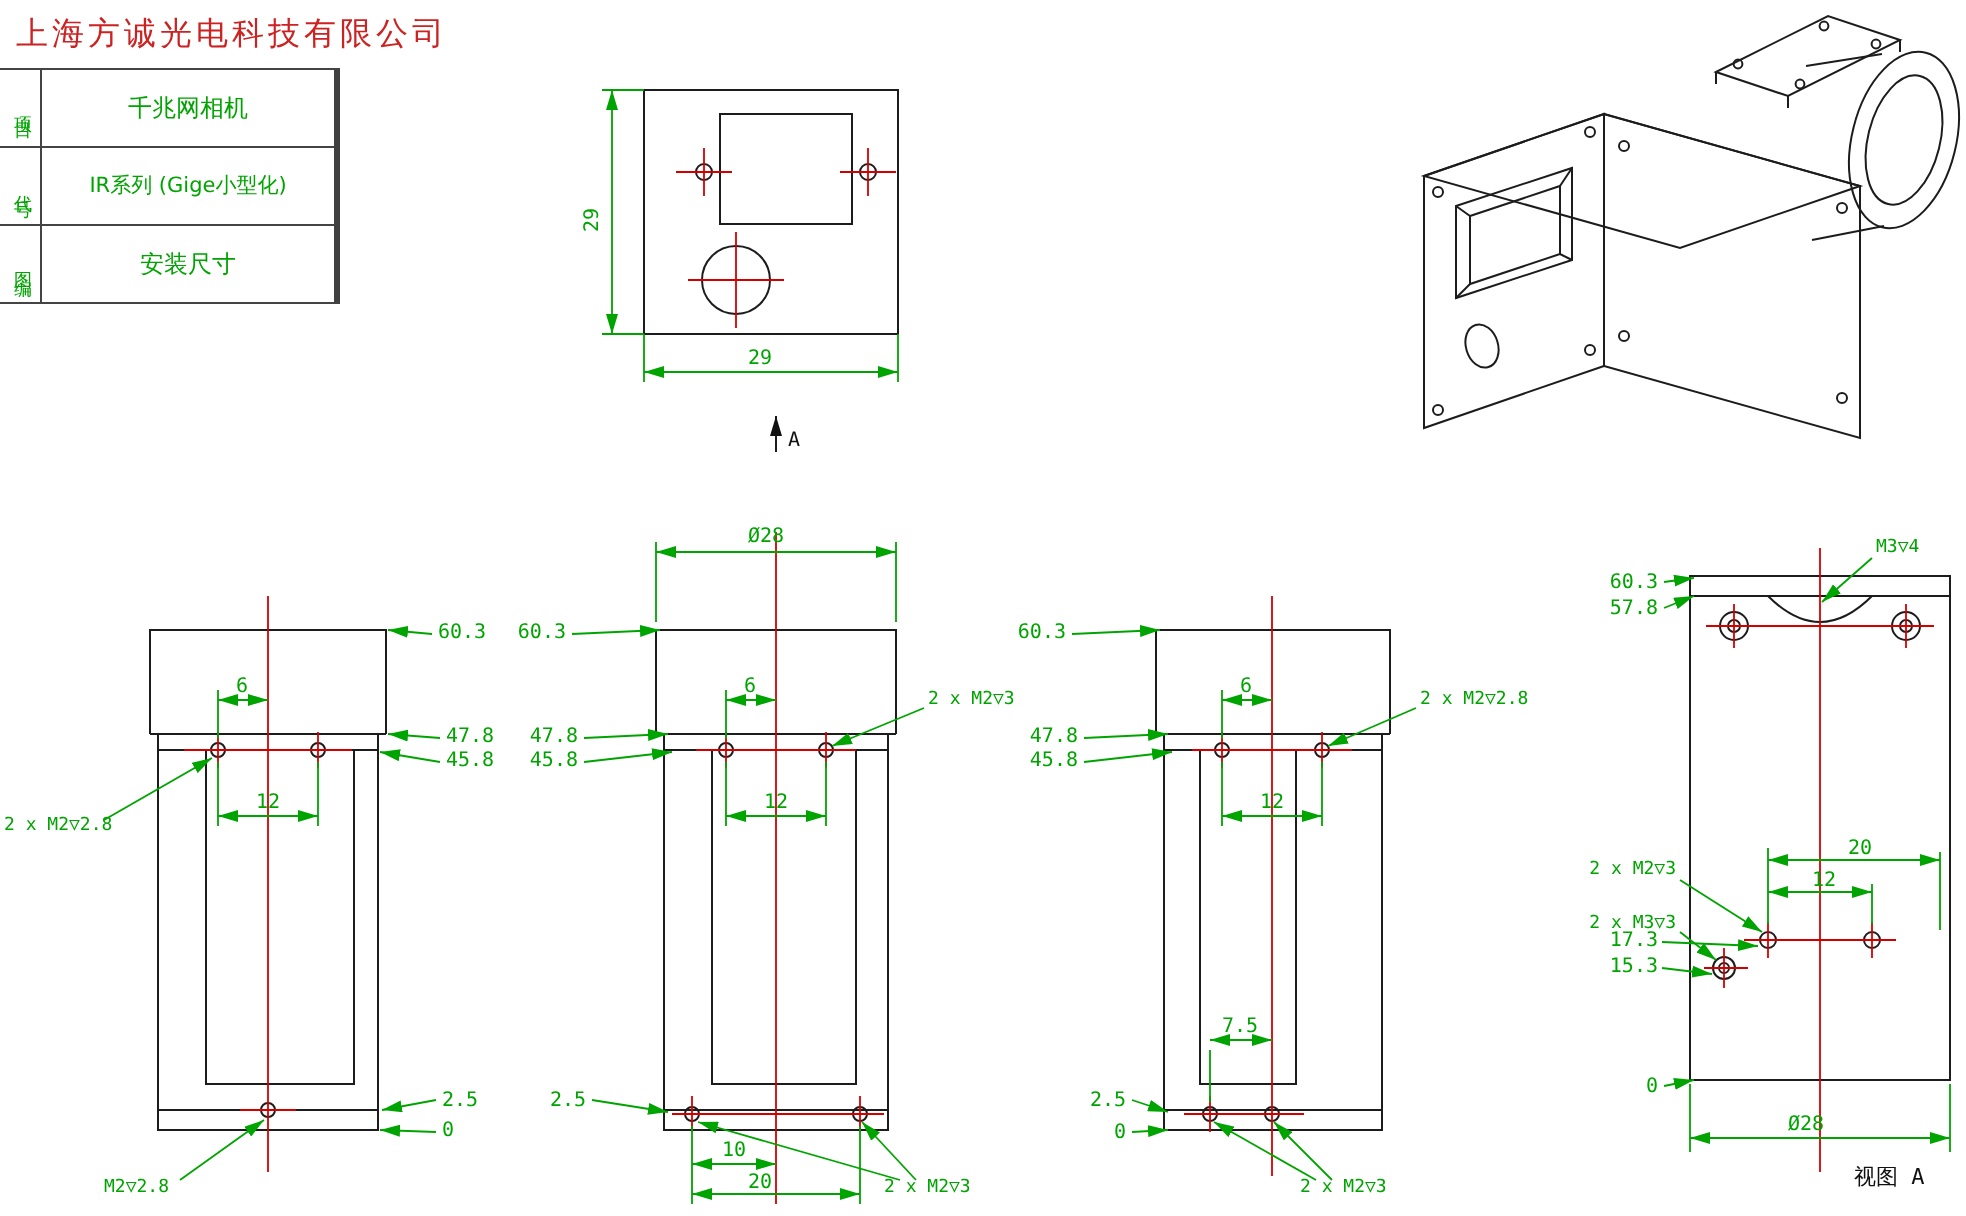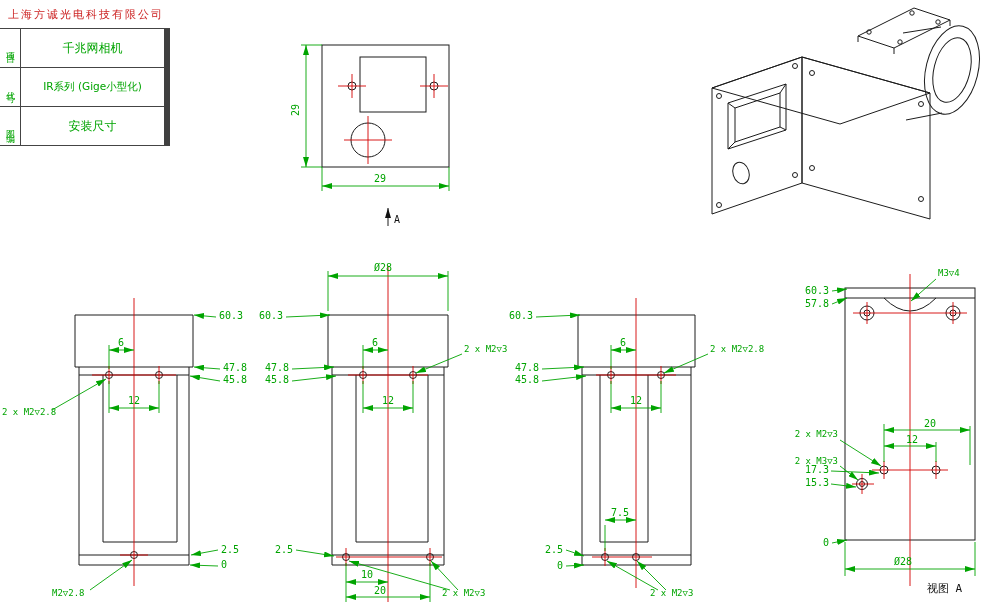--- a/index.html
+++ b/index.html
@@ -16,23 +16,23 @@
   .arr2{marker-start:url(#ag);marker-end:url(#ag);}
   .arrB{marker-end:url(#ab);}
   .dimtext{fill:#00a400;font:10px "DejaVu Sans Mono",monospace;}
   .thr{font-size:9px;}
   .blktext{fill:#111;font:10px "DejaVu Sans Mono",monospace;}
   text{user-select:none;}
 
   
   .title-block{position:absolute;left:0;top:0;width:170px;background:#fff;z-index:2;
                font-family:"DejaVu Sans",sans-serif;}
-  .tb-company{color:#cc2222;font-size:11px;letter-spacing:2px;padding:7px 6px 6px 8px;
+  .tb-company{color:#cc2222;font-size:16px;letter-spacing:2px;padding:7px 6px 6px 8px;
               border-bottom:1px solid #444;white-space:nowrap;}
-  .tb-table{border-right:6px solid #404040;border-bottom:1px solid #444;}
+  .tb-table{border-right:3px solid #404040;border-bottom:1px solid #444;}
   .tb-row{display:flex;height:38px;border-bottom:1px solid #444;}
   .tb-row:last-child{border-bottom:none;}
   .tb-label{width:20px;border-right:1px solid #444;color:#00a400;font-size:9px;
             writing-mode:vertical-lr;letter-spacing:3px;display:flex;align-items:center;justify-content:center;}
   .tb-value{flex:1;color:#00a400;font-size:12px;display:flex;align-items:center;justify-content:center;
             white-space:nowrap;}
   .tb-value.small{font-size:10.5px;}
 </style>
 </head>
 <body>

